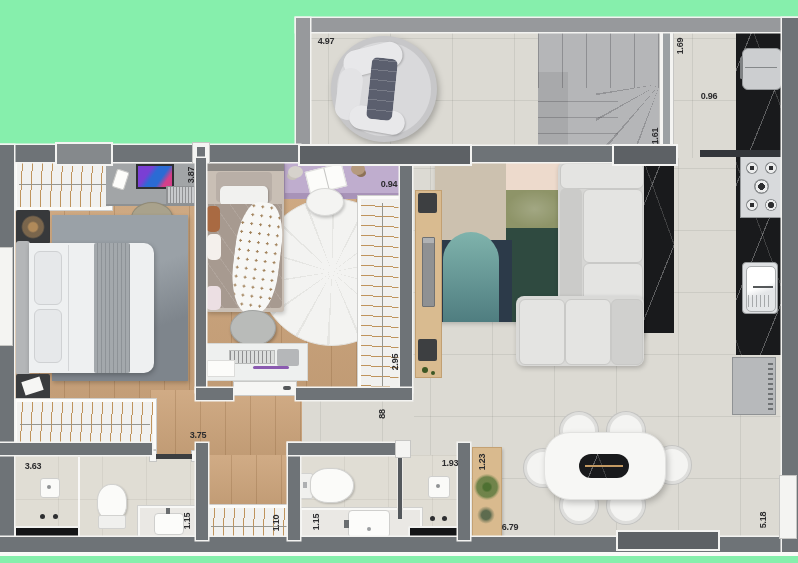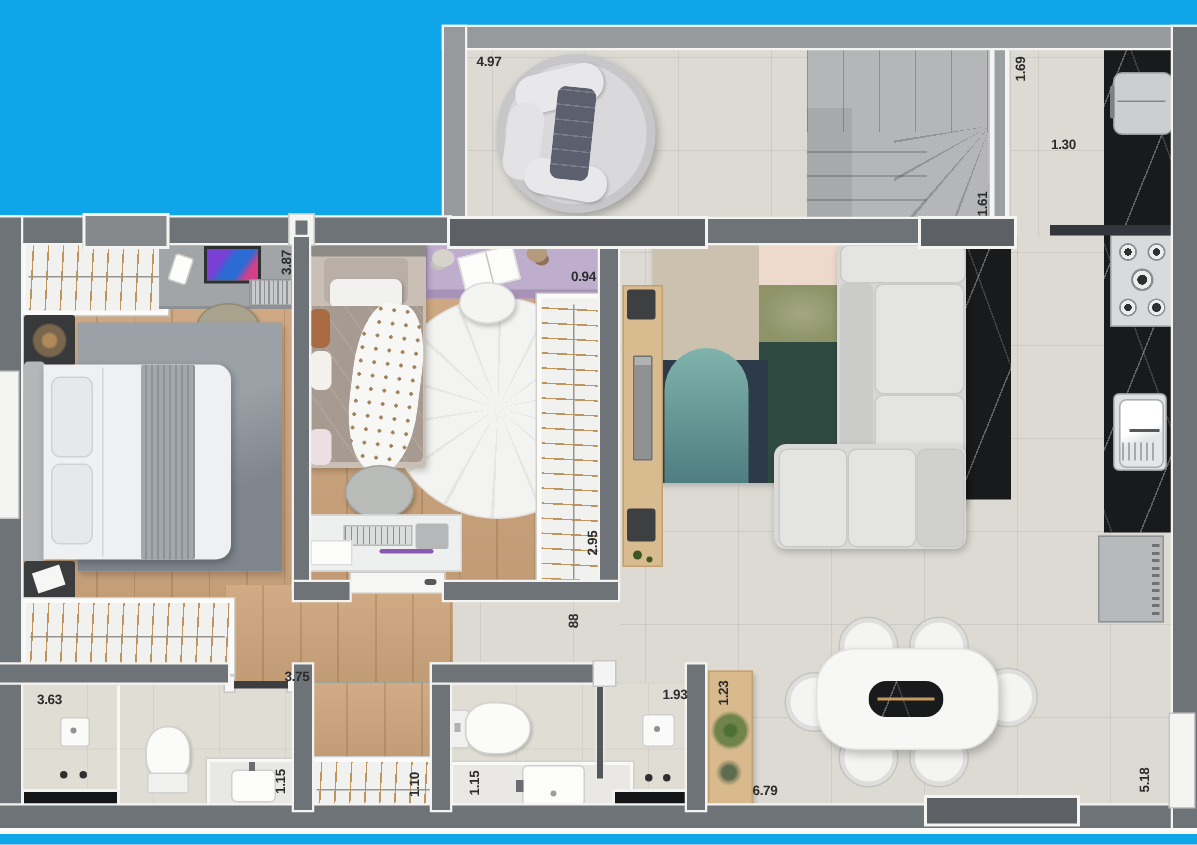--- a/index.html
+++ b/index.html
@@ -1,16 +1,16 @@
 <!DOCTYPE html>
 <html><head>
 <meta charset="utf-8">
 <style>
   html,body{margin:0;padding:0;background:#e9e9e8;}
-  #plan{position:relative;width:798px;height:563px;background:#0ea5e9;overflow:hidden;
+  #plan{position:relative;width:798px;height:563px;background:#86efac;overflow:hidden;
         font-family:"Liberation Sans",sans-serif;}
   .abs{position:absolute;}
   
   .tile{background-color:#dcdad3;
     background-image:linear-gradient(rgba(0,0,0,.07) 1px,transparent 1px),
                      linear-gradient(90deg,rgba(0,0,0,.07) 1px,transparent 1px);
     background-size:62px 62px;background-position:18px 10px;}
   .wood{background-color:#cda57c;
     background-image:repeating-linear-gradient(90deg,rgba(110,70,30,.20) 0 1px,transparent 1px 25px),
                      linear-gradient(180deg,rgba(255,255,255,.07),rgba(0,0,0,.06));}
@@ -271,26 +271,26 @@
   <div class="abs wframe" style="left:396px;top:441px;width:14px;height:16px;"></div>
   <div class="abs wall" style="left:458px;top:443px;width:12px;height:97px;"></div>
   <div class="abs wall" style="left:467px;top:146px;width:148px;height:16px;"></div>
   <div class="abs gdoor" style="left:298px;top:144px;width:170px;height:18px;"></div>
   <div class="abs gdoor" style="left:612px;top:144px;width:62px;height:18px;"></div>
   <div class="abs gdoor" style="left:616px;top:530px;width:100px;height:17px;"></div>
   <div class="abs" style="left:0;top:552px;width:798px;height:4px;background:#fafaf8;"></div>
 
   <div class="dim" style="left:326px;top:41px;">4.97</div>
   <div class="dim v" style="left:680px;top:46px;">1.69</div>
-  <div class="dim" style="left:709px;top:96px;">1.30</div>
+  <div class="dim" style="left:709px;top:96px;">0.96</div>
   <div class="dim v" style="left:655px;top:136px;">1.61</div>
   <div class="dim v" style="left:191px;top:175px;">3.87</div>
   <div class="dim" style="left:389px;top:184px;">0.94</div>
   <div class="dim v" style="left:395px;top:362px;">2.95</div>
-  <div class="dim" style="left:198px;top:451px;">3.75</div>
+  <div class="dim" style="left:198px;top:435px;">3.75</div>
   <div class="dim" style="left:33px;top:466px;">3.63</div>
   <div class="dim v" style="left:382px;top:414px;">88</div>
   <div class="dim v" style="left:187px;top:521px;">1.15</div>
   <div class="dim v" style="left:276px;top:523px;">1.10</div>
   <div class="dim v" style="left:316px;top:522px;">1.15</div>
   <div class="dim" style="left:450px;top:463px;">1.93</div>
   <div class="dim v" style="left:482px;top:462px;">1.23</div>
   <div class="dim" style="left:510px;top:527px;">6.79</div>
   <div class="dim v" style="left:763px;top:520px;">5.18</div>
 

